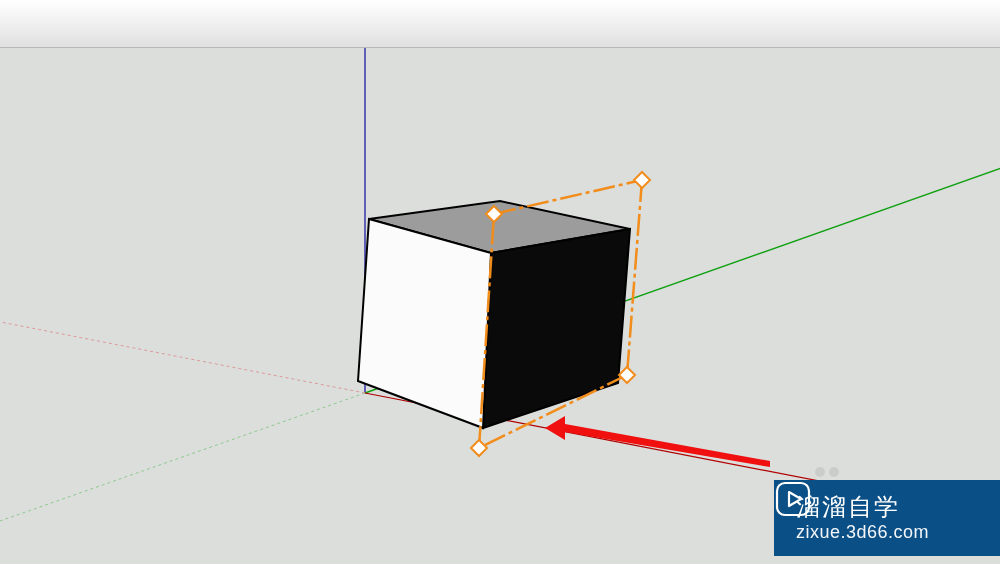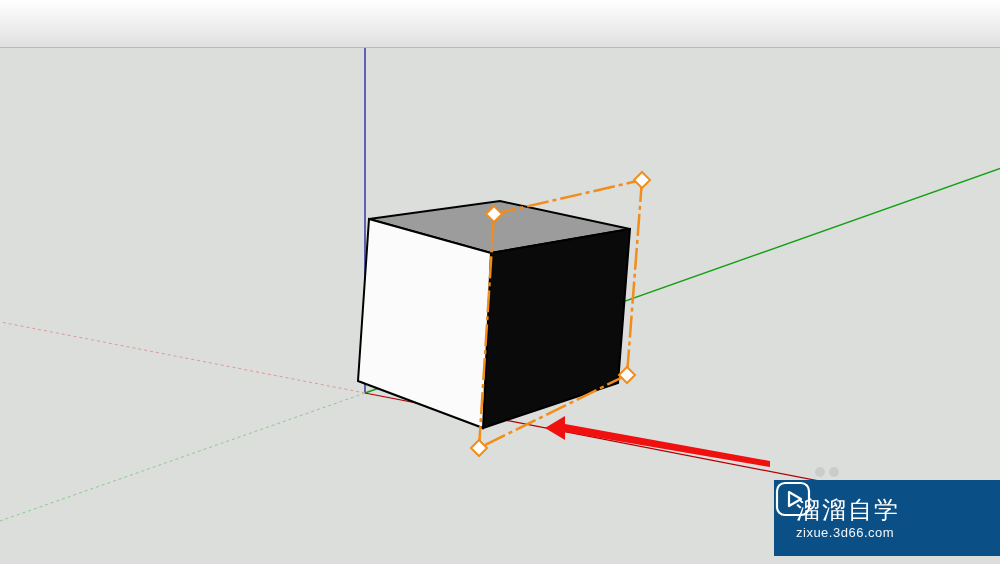--- a/index.html
+++ b/index.html
@@ -50,21 +50,21 @@
       display: flex;
       flex-direction: column;
       line-height: 1.2;
     }
     .watermark .wm-title {
       font-size: 24px;
       font-weight: 500;
       letter-spacing: 2px;
     }
     .watermark .wm-url {
-      font-size: 13px;
+      font-size: 18px;
       letter-spacing: 0.5px;
       opacity: 0.95;
     }
   </style>
 </head>
 <body>
 
 <div class="toolbar"></div>
 
 <div class="viewport">

